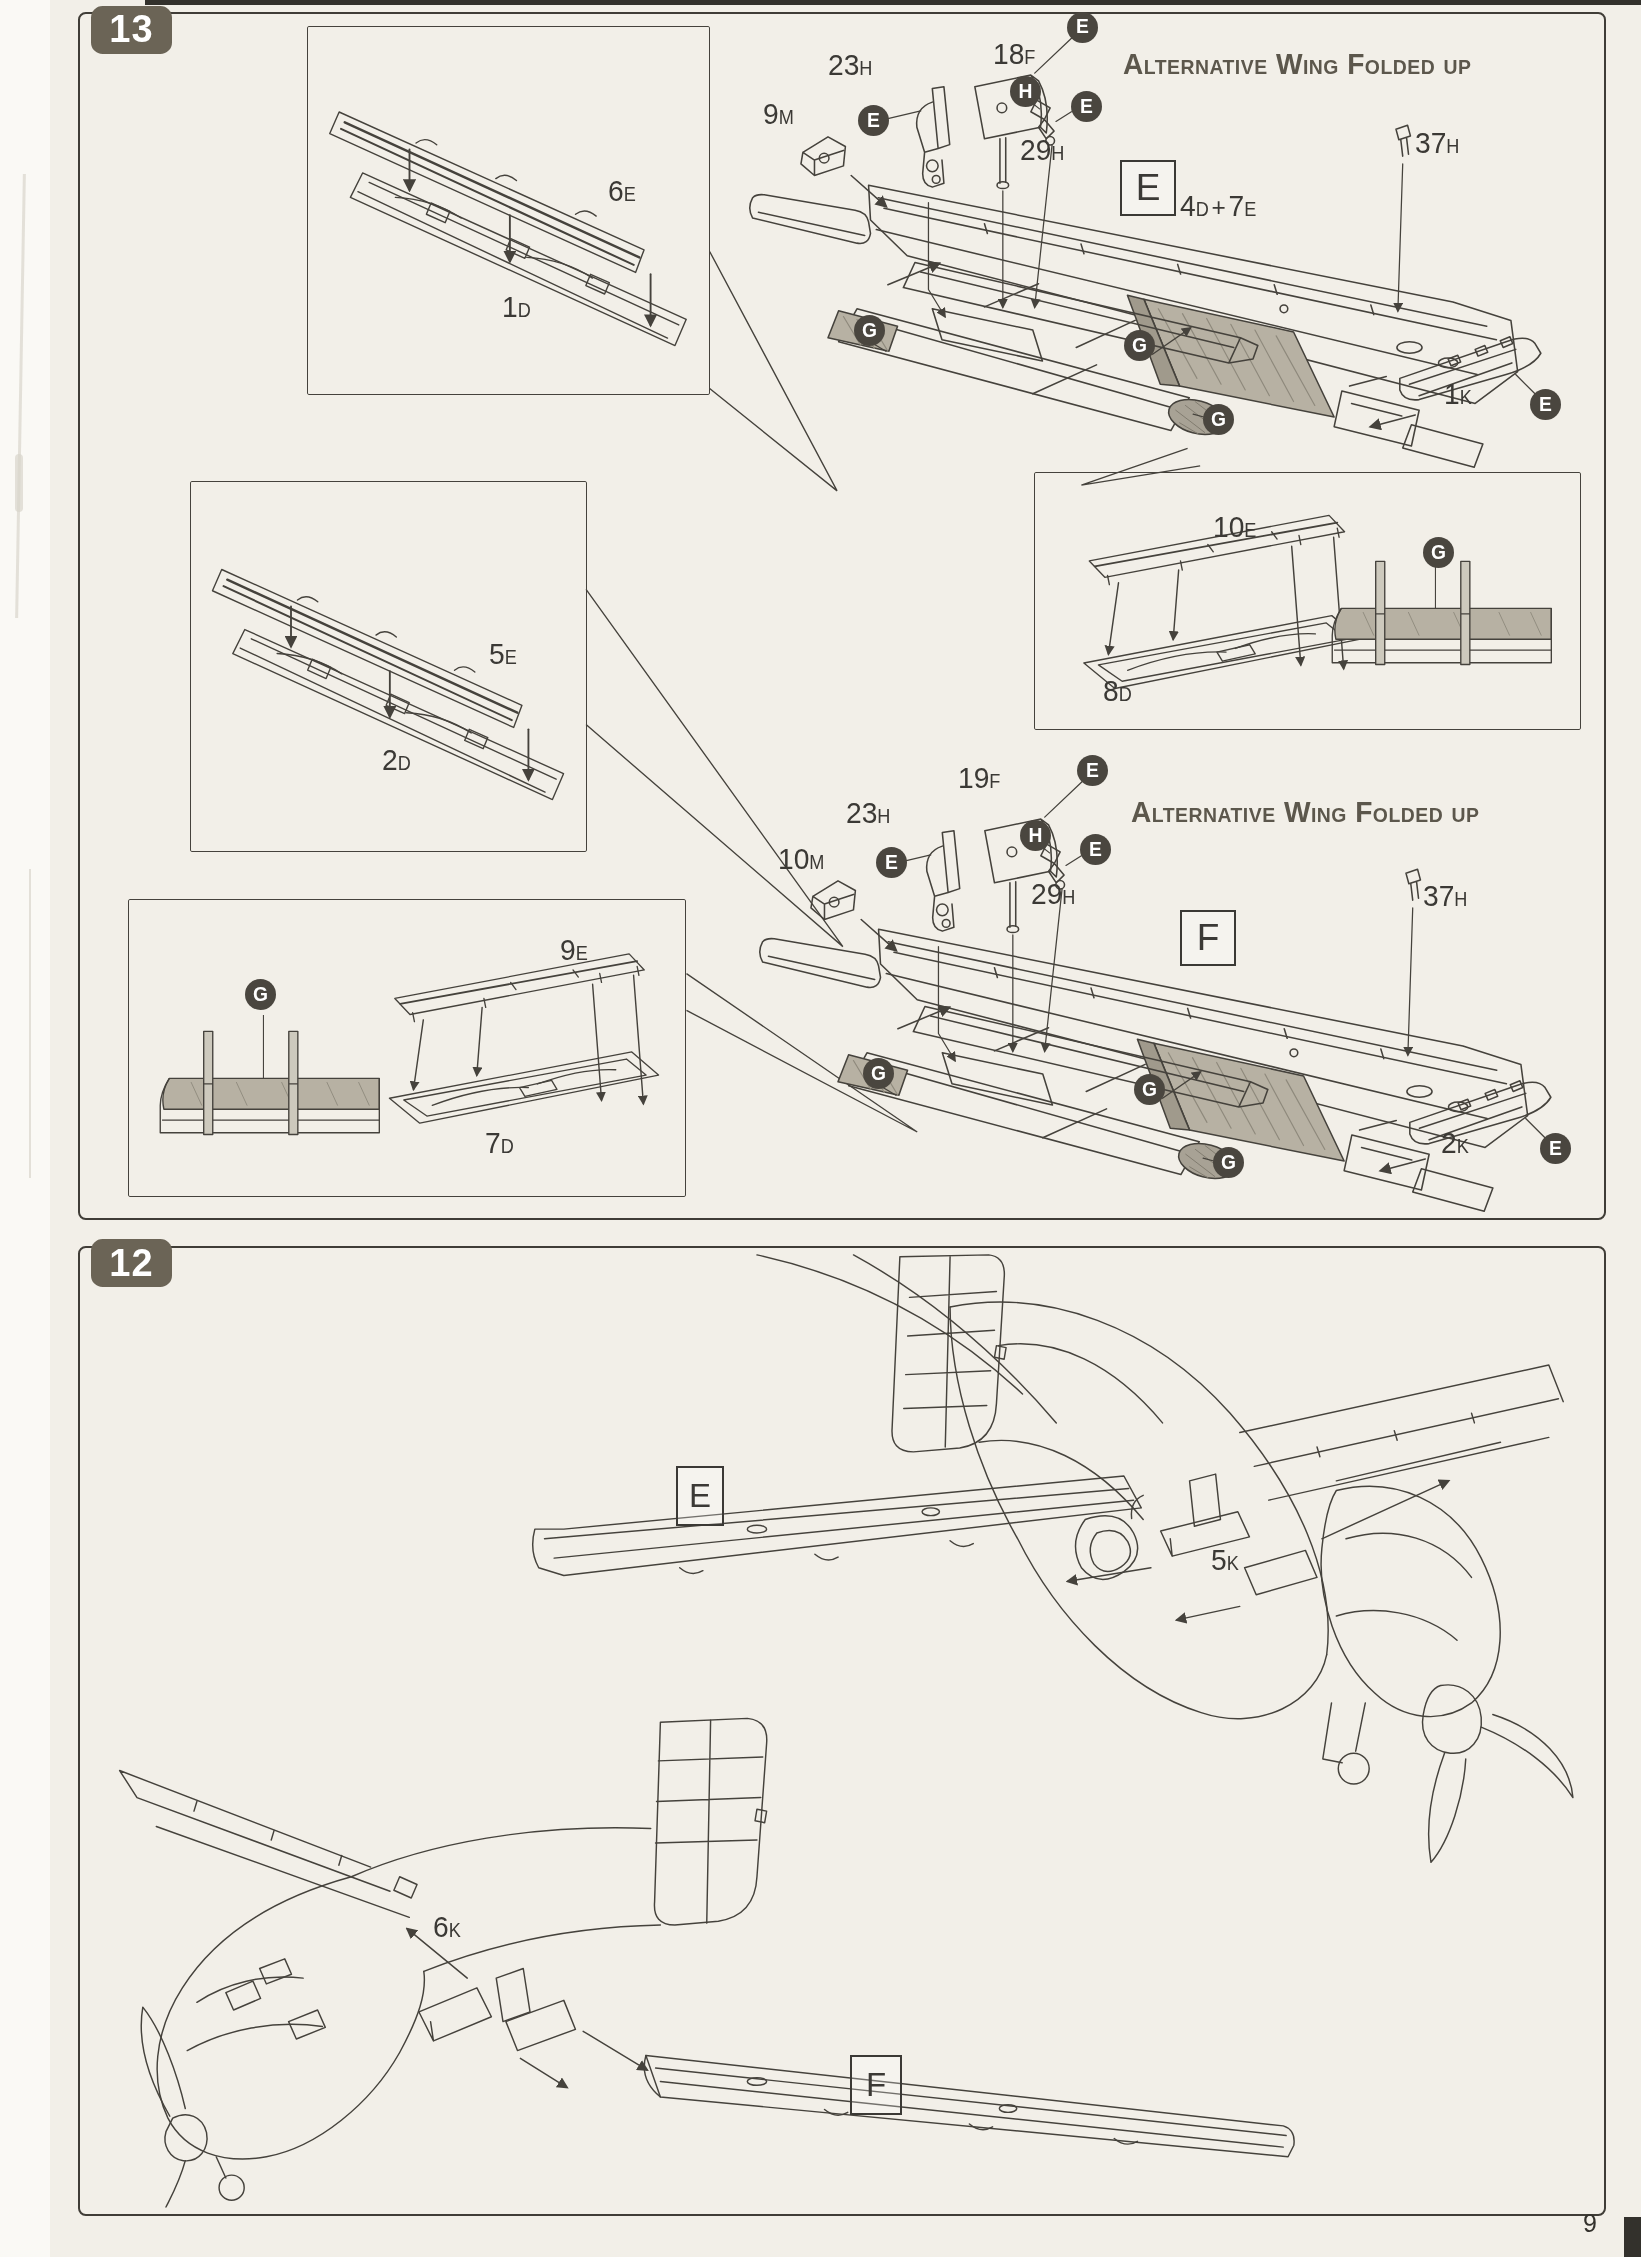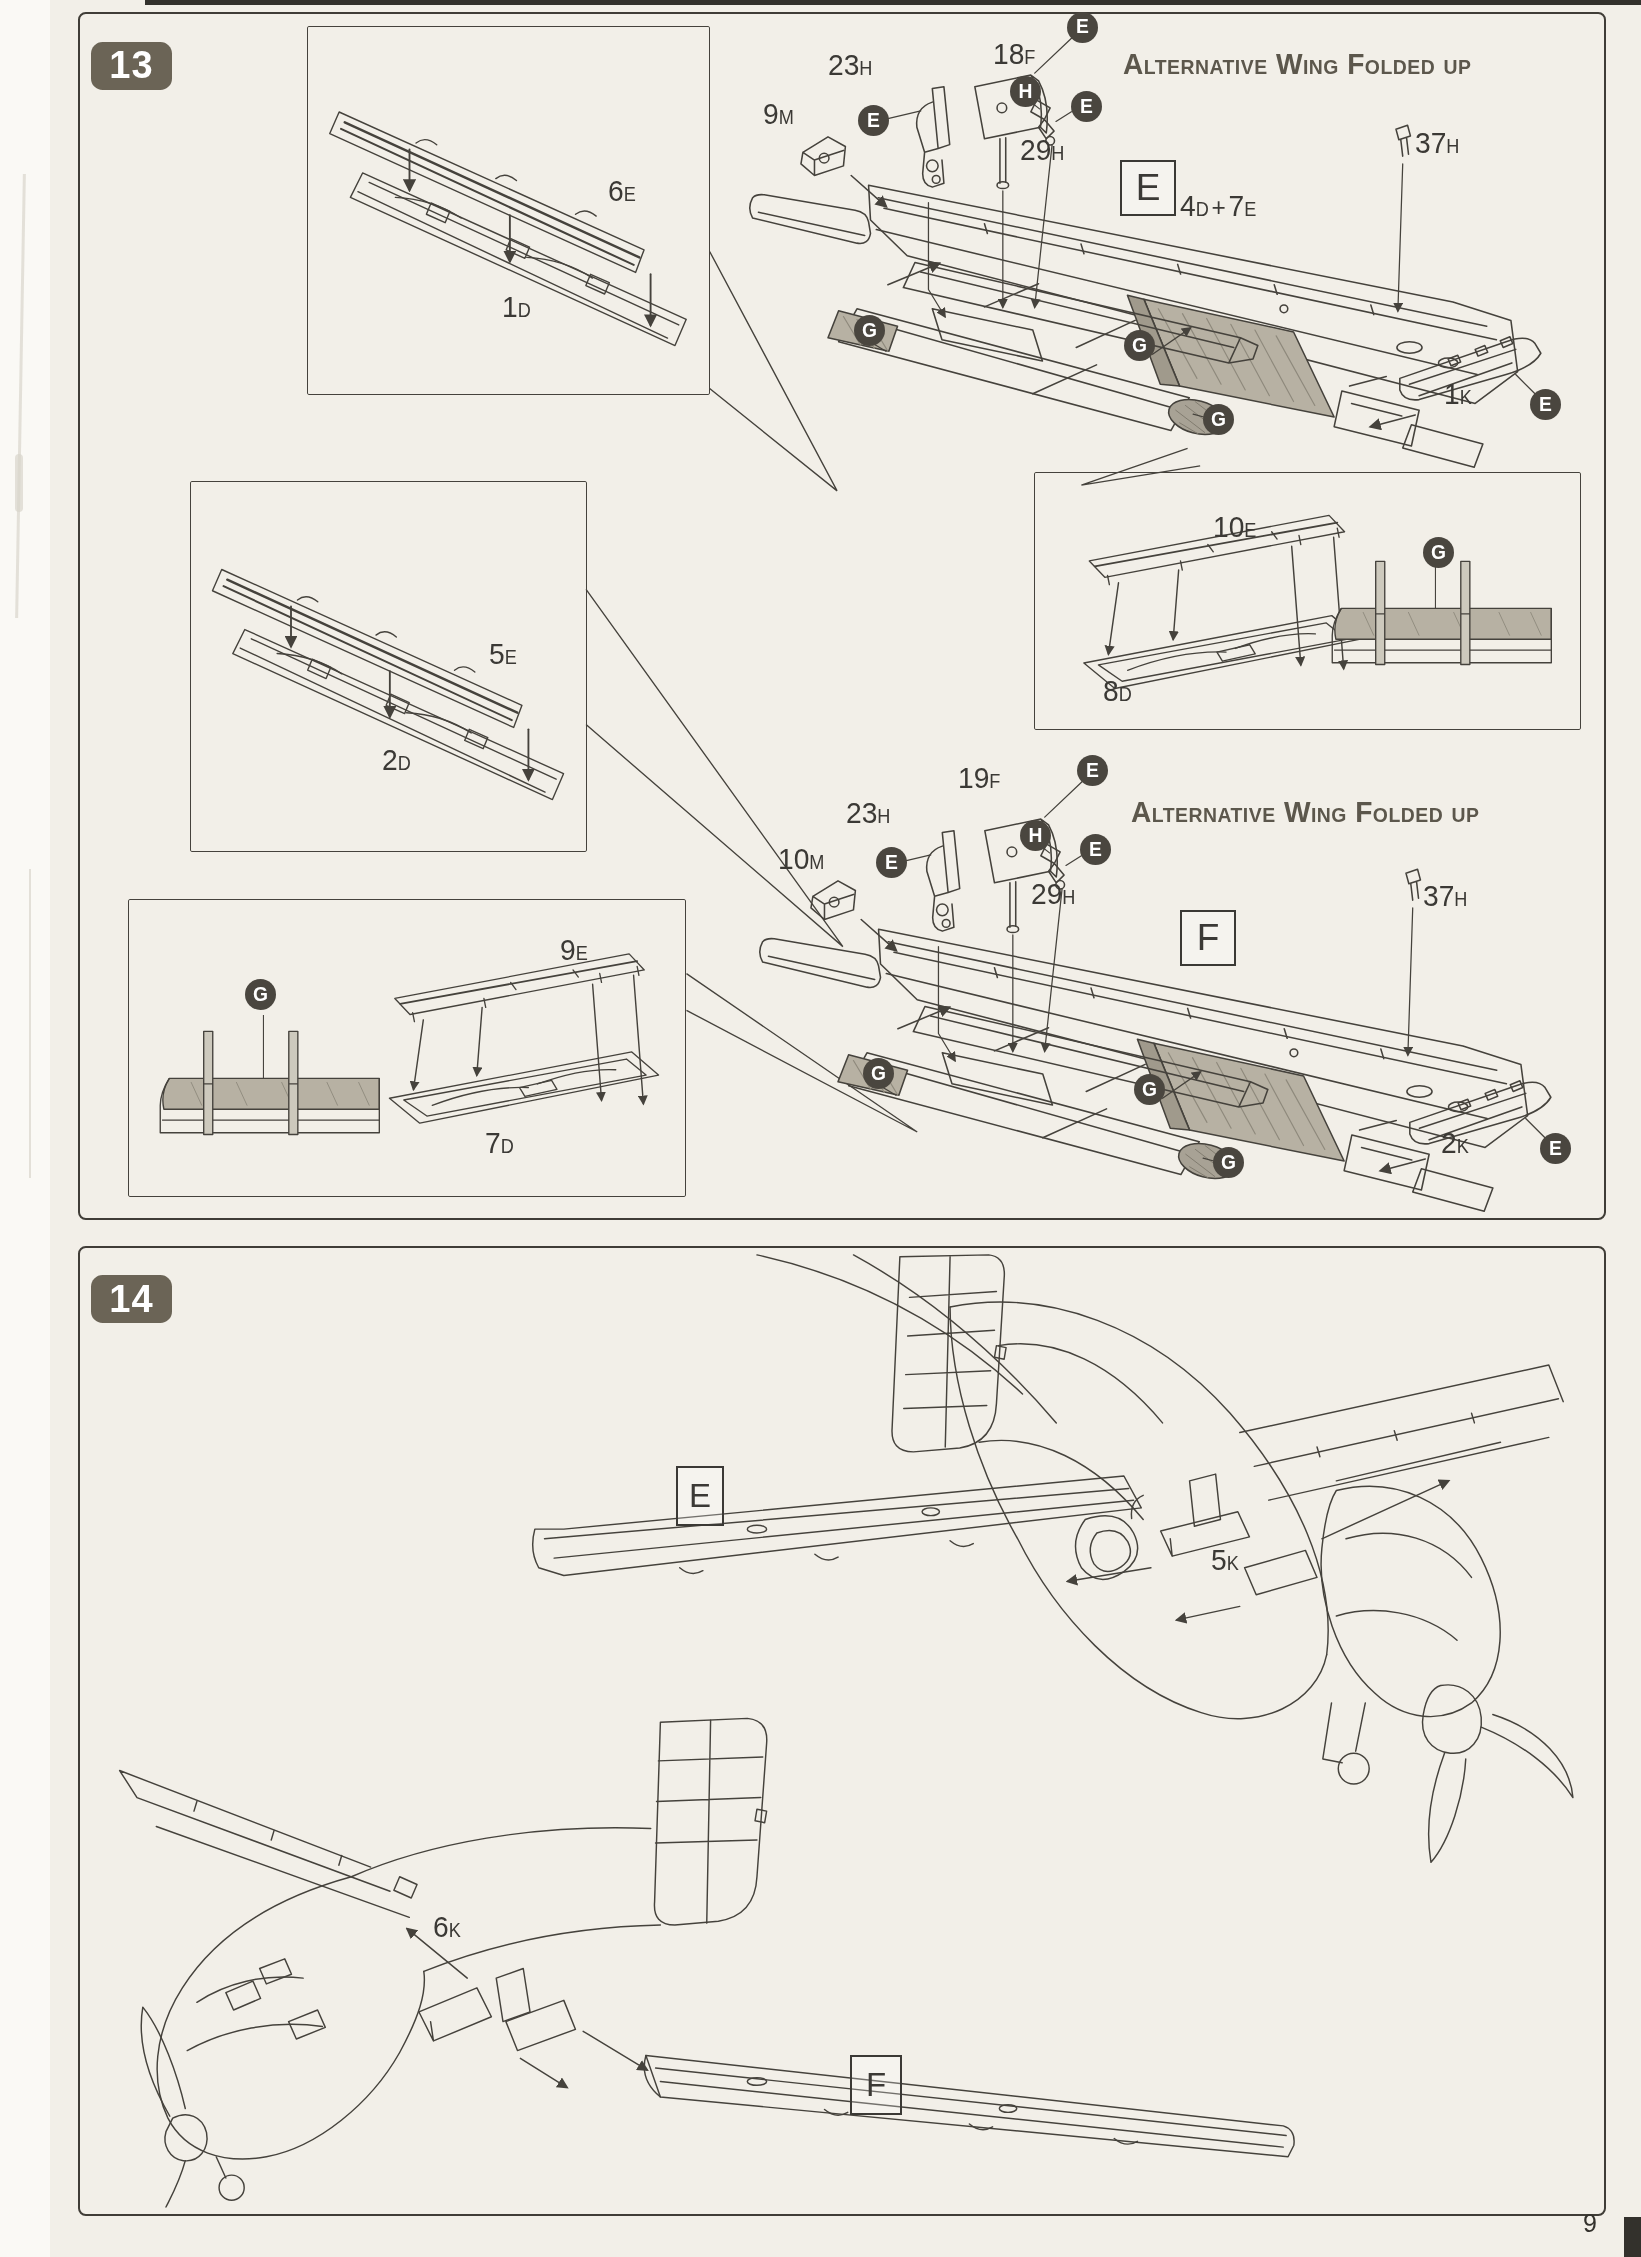--- a/index.html
+++ b/index.html
@@ -4,21 +4,21 @@
 <style>
   html,body{margin:0;padding:0;background:#d8d5cd;}
   .page{position:relative;width:1641px;height:2257px;background:#f2efe8;font-family:"Liberation Sans",sans-serif;overflow:hidden;}
   .scan-strip{position:absolute;left:0;top:0;width:50px;height:2257px;background:#faf9f5;}
   .scan-streak{position:absolute;background:#d9d5cc;opacity:.7;}
   .scan-topline{position:absolute;left:145px;top:0;width:1497px;height:4.8px;background:#33312c;}
   .scan-corner{position:absolute;left:1624px;top:2217px;width:17.4px;height:41px;background:#33312c;}
   .panel{position:absolute;border:2.9px solid #403d37;border-radius:7.7px;}
   .inset{position:absolute;border:1.9px solid #45423c;border-radius:1.9px;}
   .badge{position:absolute;width:81px;height:48px;background:#6b6456;border-radius:11.6px;color:#fff;
-         font-size:38px;font-weight:bold;display:flex;align-items:center;justify-content:center;letter-spacing:1px;margin-top:36px;}
+         font-size:38px;font-weight:bold;display:flex;align-items:center;justify-content:center;letter-spacing:1px;}
   .lbl{position:absolute;color:#3b3935;white-space:nowrap;transform:scaleX(.94);transform-origin:left;}
   .lbl .n{font-size:30px;}
   .lbl .s{font-size:19.3px;}
   .lbl .pl{font-size:26px;padding:0 2.9px;}
   .mk{position:absolute;width:31px;height:31px;border-radius:50%;background:#4a463f;color:#fff;
       font-size:19.3px;font-weight:bold;display:flex;align-items:center;justify-content:center;}
   .vbox{position:absolute;border:2.4px solid #3b3935;background:rgba(255,255,255,.25);color:#3b3935;
         display:flex;align-items:center;justify-content:center;font-size:37px;font-weight:300;}
   .alt-h{position:absolute;font-variant:small-caps;font-weight:bold;font-size:29px;color:#5c574c;
          letter-spacing:0.5px;text-align:center;transform:scaleX(.97);transform-origin:left;}
@@ -332,21 +332,21 @@
         <path d="M242,64 L252,194" marker-end="url(#ahD)"></path>
         <path d="M288,54 L299,198" marker-end="url(#ahD)"></path>
       </g>
     </g>
   </svg>
   <div class="lbl" style="left:560px;top:933px;"><span class="n">9</span><span class="s">E</span></div>
   <div class="lbl" style="left:485px;top:1126px;"><span class="n">7</span><span class="s">D</span></div>
   <div class="mk" style="left:245px;top:979px;">G</div>
 
   <div class="panel" style="left:78px;top:1246px;width:1524px;height:966px;"></div>
-  <div class="badge" style="left:91px;top:1239px;">14</div>
+  <div class="badge" style="left:91px;top:1239px;">12</div>
 
   <svg style="left:81px;top:1249px;" width="1518" height="961" viewBox="0 0 1572 995">
     <defs>
         <marker id="ahP" viewBox="0 0 10 10" refX="8" refY="5" markerWidth="8" markerHeight="8" orient="auto-start-reverse">
           <path d="M0,0 L10,5 L0,10 z" fill="#45423c"></path>
         </marker>
       </defs>
     <g stroke="#45423c" stroke-width="1.5" fill="none" stroke-linejoin="round" stroke-linecap="round">
 
       <path d="M848,8 L940,6 Q958,8 956,30 L948,160 Q946,200 910,206 L862,210 Q838,210 840,185 Z"></path>

